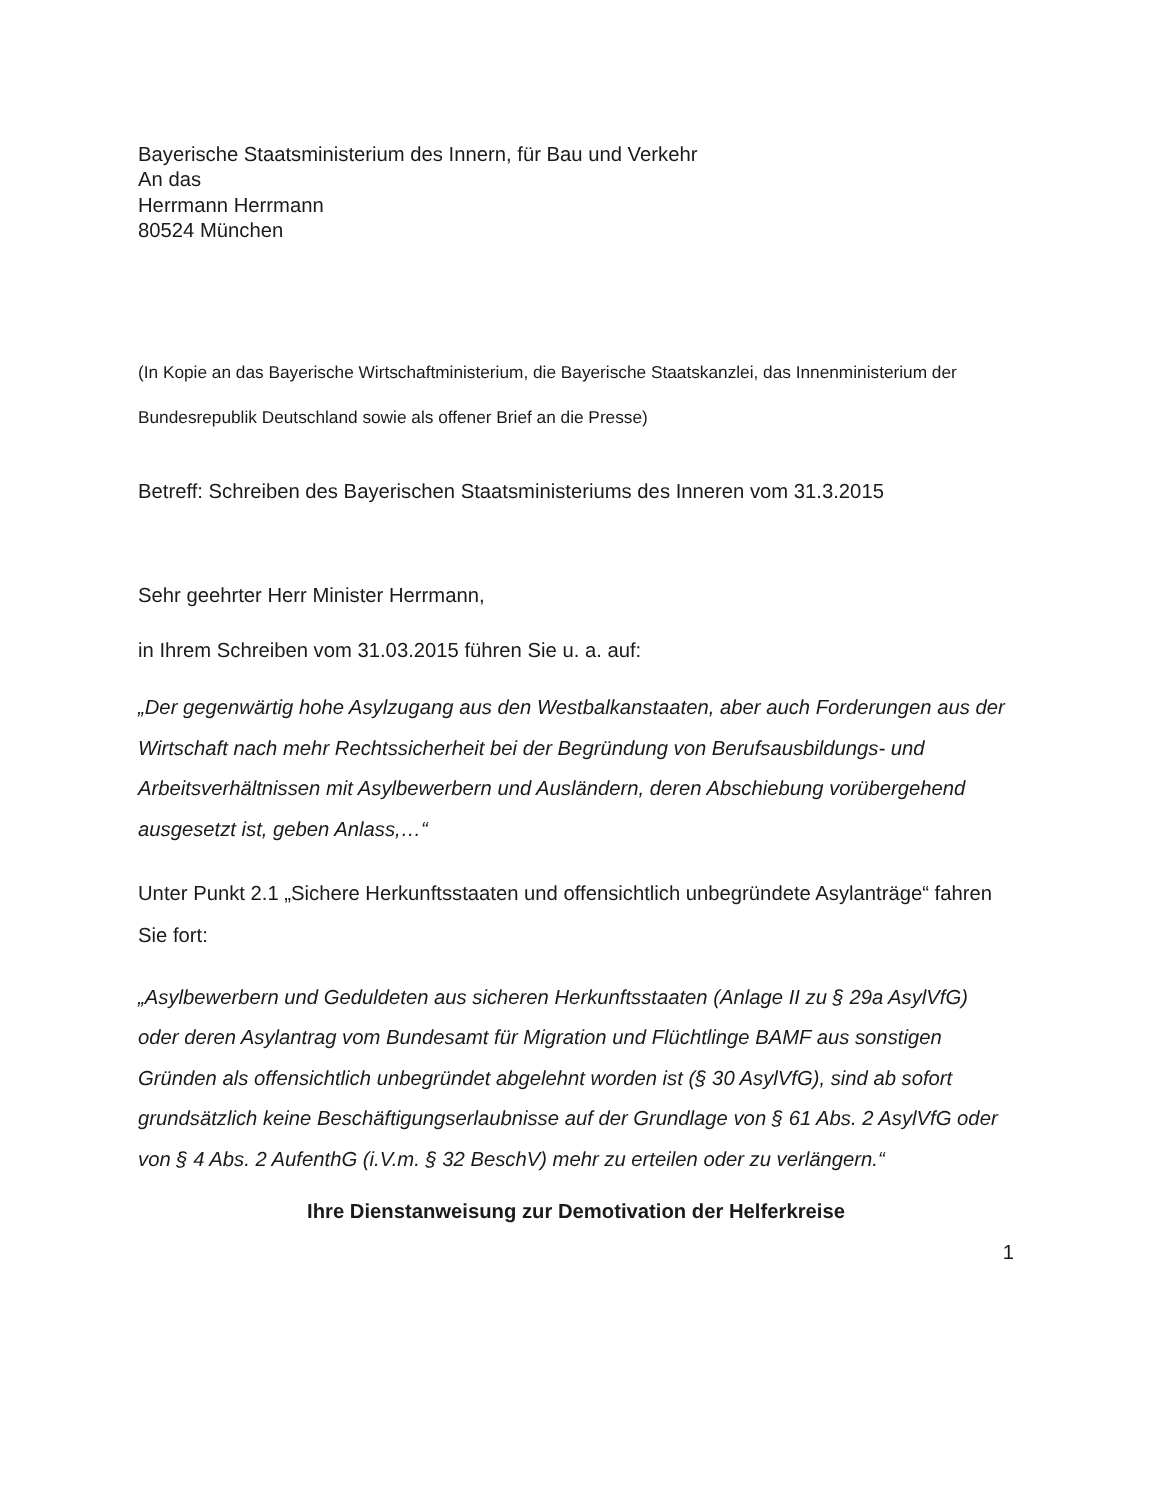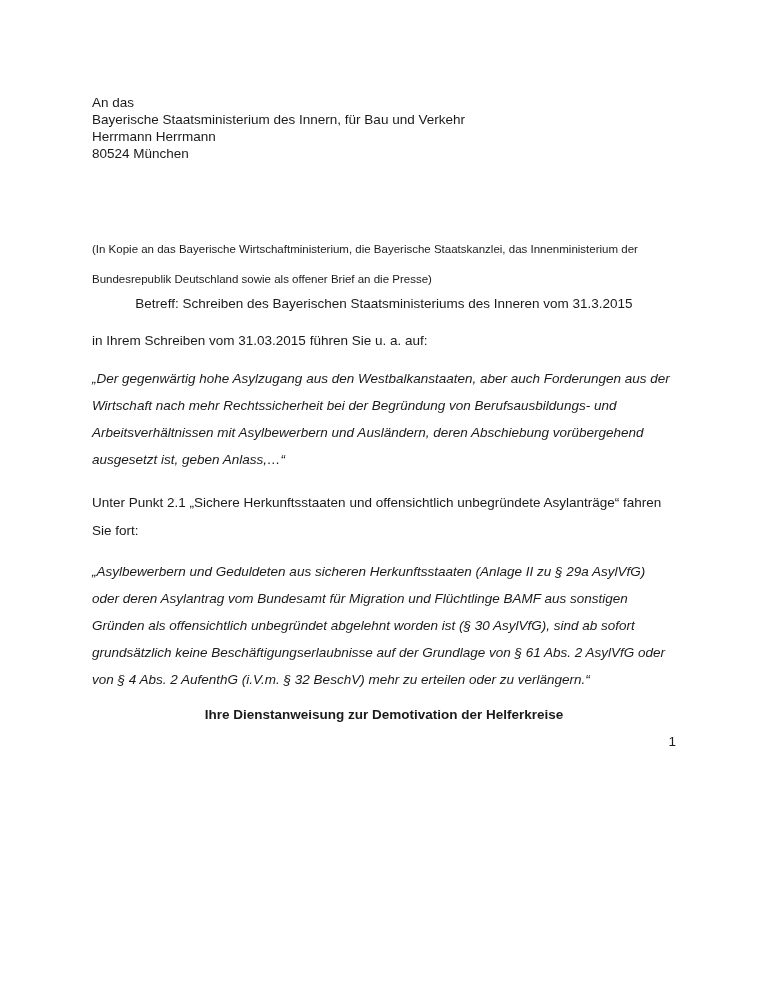--- a/index.html
+++ b/index.html
@@ -24,22 +24,22 @@
     line-height: 17px;
   }
   .copy-note {
     margin-top: 72px;
     font-size: 11.5px;
     line-height: 30px;
     color: #1a1a1a;
     max-width: 584px;
   }
   .subject-block {
+    margin-top: 24px;
     line-height: 19px;
-    text-align: center;
   }
   .salutation {
     margin-top: 50px;
     line-height: 19px;
   }
   .intro {
     margin-top: 18px;
     line-height: 19px;
   }
   .quote {
@@ -73,32 +73,33 @@
     text-align: right;
     line-height: 18px;
   }
 </style>
 </head>
 <body>
 
 <div class="page">
 
   <div class="address-block">
+    <div>Bayerische Staatsministerium des Innern, für Bau und Verkehr</div>
     <div>An das</div>
-    <div>Bayerische Staatsministerium des Innern, für Bau und Verkehr</div>
     <div>Herrmann Herrmann</div>
     <div>80524 München</div>
   </div>
 
   <div class="copy-note">(In Kopie an das Bayerische Wirtschaftministerium, die Bayerische Staatskanzlei, das Innenministerium der Bundesrepublik Deutschland sowie als offener Brief an die Presse)</div>
 
   <div class="subject-block">
     <div>Betreff: Schreiben des Bayerischen Staatsministeriums des Inneren vom 31.3.2015</div>
   </div>
 
+  <div class="salutation">Sehr geehrter Herr Minister Herrmann,</div>
 
   <div class="intro">in Ihrem Schreiben vom 31.03.2015 führen Sie u. a. auf:</div>
 
   <div class="quote">„Der gegenwärtig hohe Asylzugang aus den Westbalkanstaaten, aber auch Forderungen aus der Wirtschaft nach mehr Rechtssicherheit bei der Begründung von Berufsausbildungs- und Arbeitsverhältnissen mit Asylbewerbern und Ausländern, deren Abschiebung vorübergehend ausgesetzt ist, geben  Anlass,…“</div>
 
   <div class="para">Unter Punkt 2.1 „Sichere Herkunftsstaaten und offensichtlich unbegründete Asylanträge“ fahren Sie fort:</div>
 
   <div class="quote quote-2">„Asylbewerbern und Geduldeten aus sicheren Herkunftsstaaten (Anlage II zu § 29a AsylVfG) oder deren Asylantrag vom Bundesamt für Migration und Flüchtlinge BAMF aus sonstigen Gründen als offensichtlich unbegründet abgelehnt worden ist (§ 30 AsylVfG), sind ab sofort grundsätzlich keine Beschäftigungserlaubnisse auf der Grundlage von § 61 Abs. 2 AsylVfG oder von § 4 Abs. 2 AufenthG (i.V.m. § 32 BeschV) mehr zu erteilen oder zu verlängern.“</div>
 
   <div class="section-heading">Ihre Dienstanweisung zur Demotivation der Helferkreise</div>

